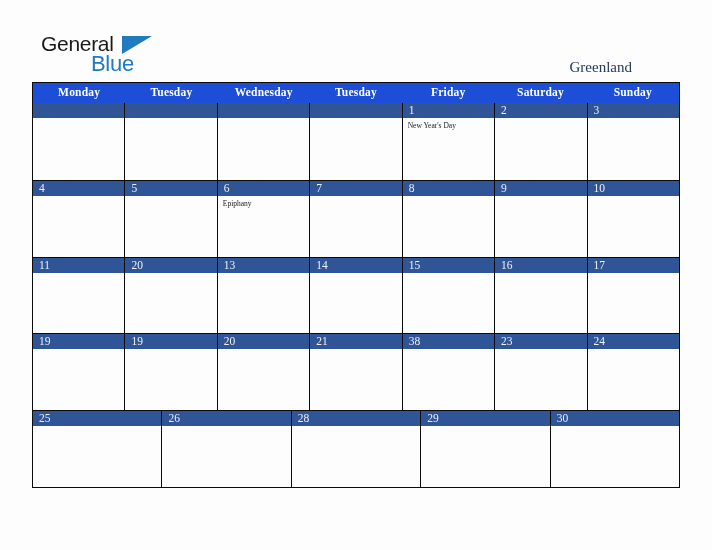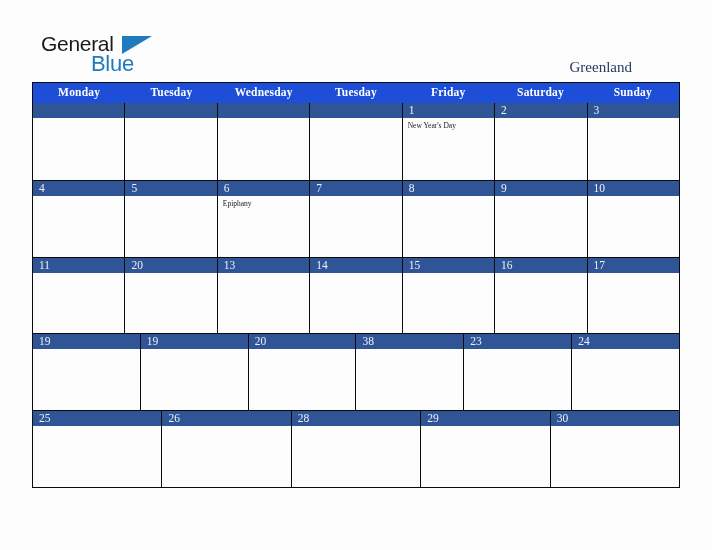--- a/index.html
+++ b/index.html
@@ -335,20 +335,26 @@
           <div class="day-events"></div>
         </div>
         <div class="day-cell">
           <div class="day-band">
             <span class="day-num">20</span>
           </div>
           <div class="day-events"></div>
         </div>
         <div class="day-cell">
           <div class="day-band">
+            <span class="day-num">21</span>
+          </div>
+          <div class="day-events"></div>
+        </div>
+        <div class="day-cell">
+          <div class="day-band">
             <span class="day-num">38</span>
           </div>
           <div class="day-events"></div>
         </div>
         <div class="day-cell">
           <div class="day-band">
             <span class="day-num">23</span>
           </div>
           <div class="day-events"></div>
         </div>

